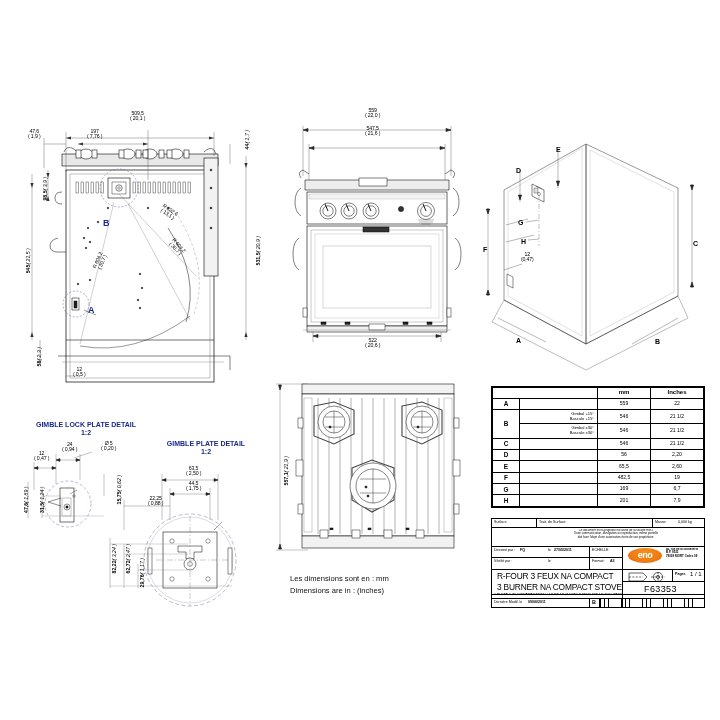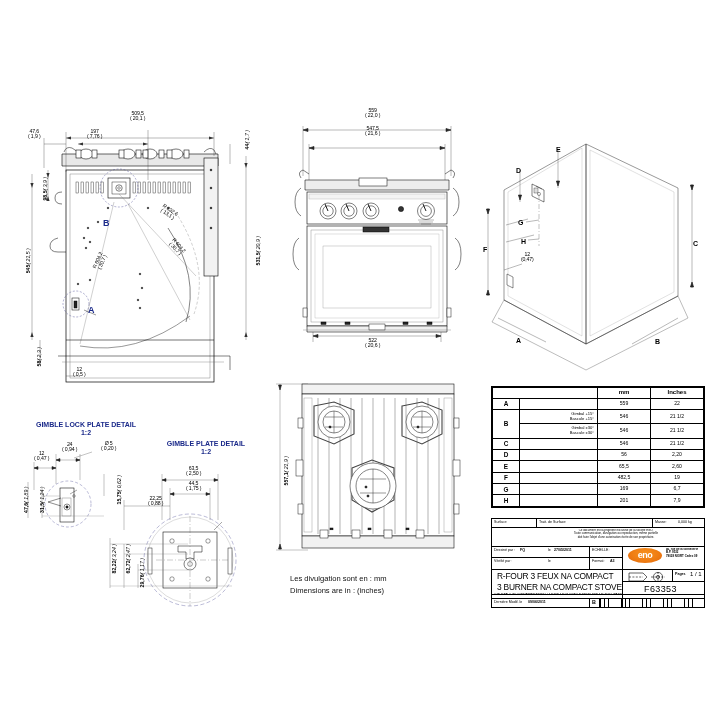--- a/index.html
+++ b/index.html
@@ -610,21 +610,21 @@
             <rect x="100" y="156" width="3" height="1.8"></rect>
           <rect x="138" y="156" width="3" height="1.8"></rect>
         </g>
       </g>
     </svg>
   </div>
   <div class="abs vdim" style="left:272px;top:468px;transform:rotate(-90deg);">
     <b>557,1</b><i>( 21,9 )</i>
   </div>
 
-  <div class="abs note" style="left:290px;top:573px;">Les divulgation sont en : mm</div>
+  <div class="abs note" style="left:290px;top:573px;">Les dimensions sont en : mm</div>
   <div class="abs note" style="left:290px;top:585px;">Dimensions are in       : (inches)</div>
 
   <div class="sizetable">
     <table>
       <tbody>
           <tr>
         <td class="ltr" style="border-right:none;"></td>
         <td style="border-left:none;"></td>
         <td class="hd num">mm</td>
         <td class="hd num">Inches</td>

